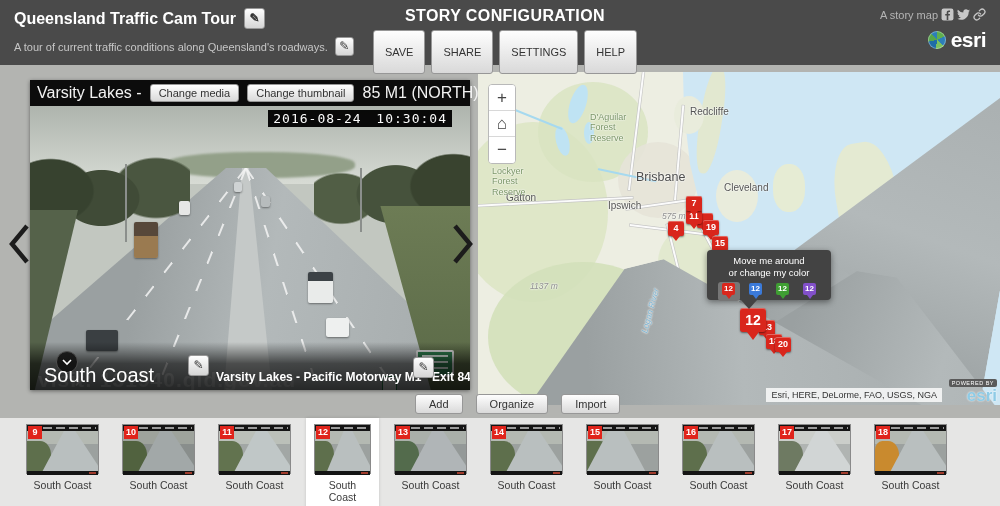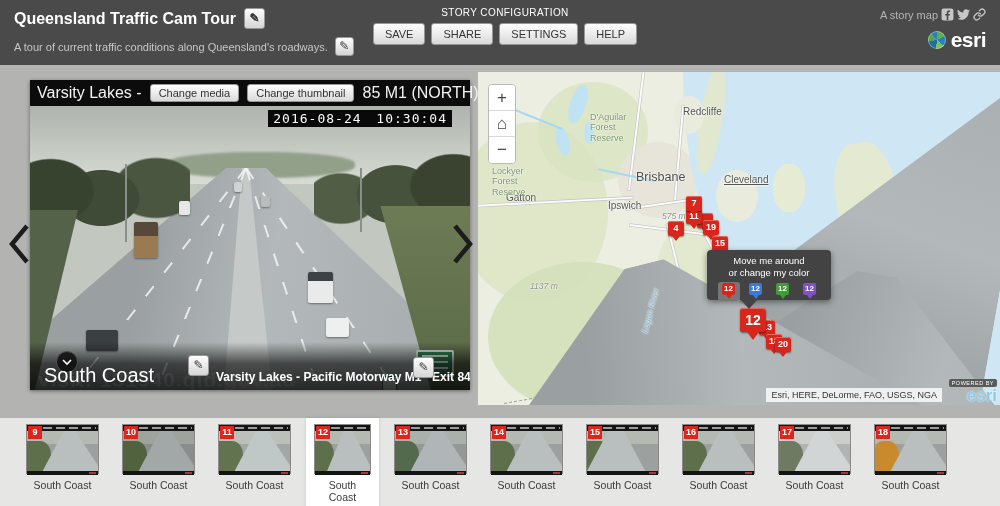--- a/index.html
+++ b/index.html
@@ -8,24 +8,24 @@
        font-family:"Liberation Sans",sans-serif;background:#b3b4b1;}
 
   
   .header{position:absolute;left:0;top:0;width:1000px;height:65px;background:#4a4a4a;z-index:20;}
   .h-title{position:absolute;left:14px;top:8px;color:#fff;font-size:16px;font-weight:bold;display:flex;align-items:center;gap:8px;}
   .h-sub{position:absolute;left:14px;top:37px;color:#c6c6c6;font-size:11px;display:flex;align-items:center;gap:7px;}
   .pencil{display:inline-block;width:21px;height:21px;background:linear-gradient(#fefefe,#d5d5d5);
           border:1px solid #979797;border-radius:3px;color:#333;font-size:12px;line-height:19px;text-align:center;cursor:pointer;}
   .pencil.small{width:19px;height:19px;line-height:17px;}
   .h-center{position:absolute;left:340px;top:7px;width:330px;text-align:center;}
-  .h-config{color:#fff;font-size:10px;font-weight:normal;letter-spacing:.4px;}
+  .h-config{color:#fff;font-size:16px;font-weight:bold;letter-spacing:.4px;}
   .cfg-row{display:flex;justify-content:center;gap:6px;margin-top:5px;}
   .btn{display:inline-block;background:linear-gradient(#fefefe,#d9d9d9);border:1px solid #979797;border-radius:3px;
-       color:#333;font-size:11px;padding:4px 11px;cursor:pointer;font-family:"Liberation Sans",sans-serif;}
+       color:#333;font-size:11px;padding:15px 11px;cursor:pointer;font-family:"Liberation Sans",sans-serif;}
   .h-status{margin-top:5px;font-size:11px;color:#9c9c9c;}
   .h-status b{color:#fff;}
   .h-right{position:absolute;right:14px;top:8px;color:#b5b5b5;font-size:11px;display:flex;align-items:center;gap:3px;}
   .soc{width:13px;height:13px;display:inline-block;cursor:pointer;}
   .esri-brand{position:absolute;right:14px;top:28px;display:flex;align-items:center;gap:5px;}
   .globe{width:18px;height:18px;border-radius:50%;
          background:conic-gradient(#5fae4e 0 18%,#2d7fb8 18% 36%,#7cc15f 36% 52%,#1f6da6 52% 72%,#57a64a 72% 88%,#2d7fb8 88%);
          box-shadow:inset 0 0 0 1px rgba(255,255,255,.35);}
   .esri-txt{color:#fff;font-size:21px;font-weight:bold;letter-spacing:-.5px;}
 
@@ -280,22 +280,22 @@
     <div class="rd" style="left:324px;top:268px;width:40px;transform:rotate(55deg)"></div>
     <div class="rd" style="left:152px;top:152px;width:88px;transform:rotate(7deg)"></div>
     <div class="rd" style="left:190px;top:152px;width:62px;transform:rotate(76deg)"></div>
     <div class="rv" style="left:150px;top:290px;width:85px;transform:rotate(-62deg)"></div>
     <div class="rv" style="left:20px;top:30px;width:70px;transform:rotate(22deg)"></div>
     <div class="rv" style="left:120px;top:96px;width:60px;transform:rotate(12deg)"></div>
     <div class="border-line"></div>
 
     <div id="map-labels" style="position:absolute;inset:0">
         <div class="maplabel city-lg" style="left: 158px; top: 98px;">Brisbane</div>
-        <div class="maplabel city" style="left: 205px; top: 34px;">Redcliffe</div>
-        <div class="maplabel city" style="left: 246px; top: 102px; text-decoration: underline;">Cleveland</div>
+        <div class="maplabel city" style="left: 212px; top: 34px;">Redcliffe</div>
+        <div class="maplabel city" style="left: 246px; top: 110px;">Cleveland</div>
         <div class="maplabel city" style="left: 130px; top: 128px;">Ipswich</div>
         <div class="maplabel city" style="left: 28px; top: 120px;">Gatton</div>
         <div class="maplabel city-lg" style="left: 282px; top: 227px;">Gold
 Coast</div>
         <div class="maplabel park" style="left: 112px; top: 40px;">D'Aguilar
 Forest
 Reserve</div>
         <div class="maplabel park" style="left: 6px; top: 94px; margin-left: 8px;">Lockyer
 Forest
 Reserve</div>
@@ -380,20 +380,25 @@
       <button class="zbtn">⌂</button>
       <button class="zbtn">−</button>
     </div>
     <div class="attrib">Esri, HERE, DeLorme, FAO, USGS, NGA</div>
     <div class="powered">
       <span class="pb">POWERED BY</span>
       <span class="pe">esri</span>
     </div>
   </div>
 
+  <div class="toolbar">
+    <button class="btn">Add</button>
+    <button class="btn">Organize</button>
+    <button class="btn">Import</button>
+  </div>
 
   <div class="carousel">
 
     <div class="track" id="carousel-track">
         <div class="thumb-card">
           <div class="thumb-frame">
             <span class="badge">9</span>
             <div class="tbar-top"></div>
             <div class="tscene"></div>
             <div class="tbar-bottom"></div>

